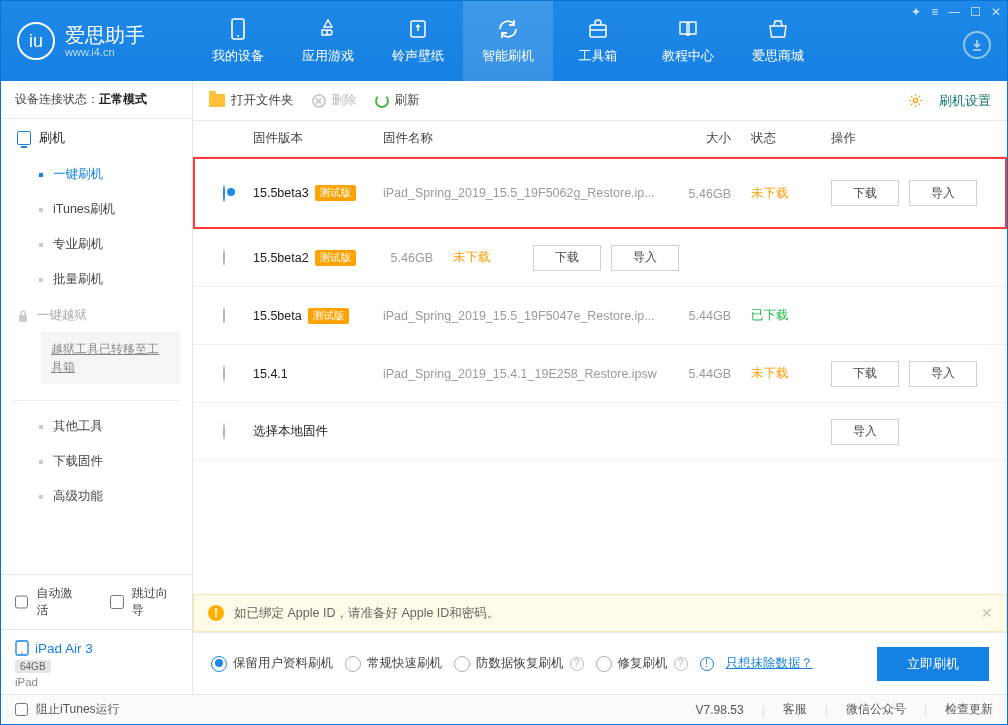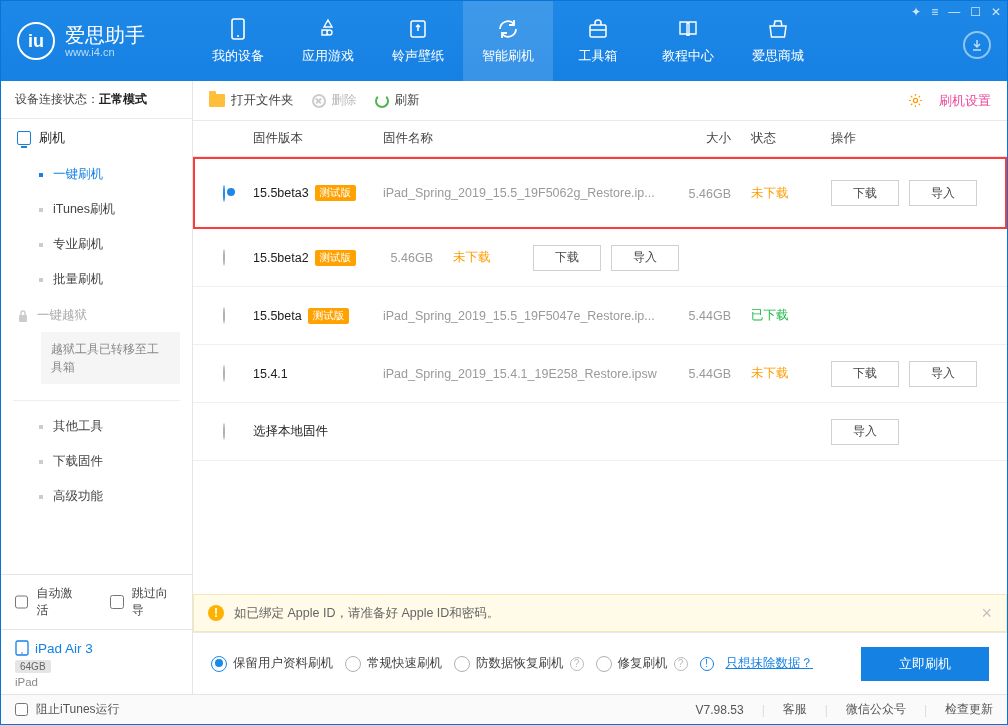--- a/index.html
+++ b/index.html
@@ -2,21 +2,21 @@
 <html><head>
 <meta charset="utf-8">
 <style>
 * { margin: 0; padding: 0; box-sizing: border-box; font-family: "Microsoft YaHei", "PingFang SC", sans-serif; }
 body { background: #f0f0f0; width: 1008px; height: 725px; overflow: hidden; font-size: 13px; color: #333; }
 .window { width: 1008px; height: 725px; border: 1px solid #0a73d8; display: flex; flex-direction: column; background: #fff; }
 
 
 .header { height: 80px; background: linear-gradient(#1d88e6 0%, #1681e3 100%); display: flex; align-items: center; padding: 0 16px 0 16px; position: relative; }
 .logo-area { display: flex; align-items: center; gap: 10px; width: 176px; }
-.logo-circ { width: 38px; height: 38px; border-radius: 50%; border: 2.5px solid #fff; display:flex; align-items:center; justify-content:center; color:#fff; font-weight:bold; font-size:18px; }
+.logo-circ { width: 38px; height: 38px; border-radius: 50%; border: 2.5px solid #fff; display:flex; align-items:center; justify-content:center; color:#fff; font-weight:normal; font-size:18px; }
 .brand-cn { color: #fff; font-size: 20px; font-weight: 500; line-height: 1.1; }
 .brand-url { color: #bcdcf5; font-size: 11px; }
 .win-ctrls { position: absolute; top: 4px; right: 6px; display: flex; gap: 10px; color: #cfe6fa; font-size: 12px; }
 .win-ctrls span { cursor: pointer; }
 .nav { display: flex; gap: 0; height: 100%; }
 .nav-item { width: 90px; display:flex; flex-direction:column; align-items:center; justify-content:center; gap: 6px; color: #fff; cursor:pointer; font-size: 13px; }
 .nav-item.active { background: rgba(255,255,255,0.15); }
 .nav-ico { width: 24px; height: 24px; display:flex; align-items:center; justify-content:center; }
 .dl-circle { width: 28px; height: 28px; border: 2px solid #8fc6f1; border-radius: 50%; display:flex; align-items:center; justify-content:center; margin-left: auto; cursor:pointer; color:#c0ddf5; position:absolute; right:16px; top:30px; }
 
@@ -27,36 +27,36 @@
 .sidebar { width: 192px; border-right: 1px solid #e5e5e5; display:flex; flex-direction:column; background:#fff; }
 .conn-bar { padding: 10px 14px; border-bottom: 1px solid #e9e9e9; font-size: 12px; color:#444; }
 .conn-bar b { color:#222; }
 .side-head { display:flex; align-items:center; gap:8px; padding: 10px 16px; font-size:13px; color:#222; }
 .side-head .sq { width:14px; height:14px; border:1.5px solid #1d7fd6; border-radius:2px; position:relative; }
 .side-head .sq::after { content:""; position:absolute; width:6px; height:2px; background:#1d7fd6; left:3px; bottom:-4px; }
 .side-item { padding: 9px 14px 9px 52px; font-size: 12.5px; color:#444; cursor:pointer; position:relative; }
 .side-item.active { color: #1581e3; }
 .side-item.active::before { content:""; position:absolute; left:38px; top:50%; width:4px; height:4px; background:#1581e3; margin-top:-2px; }
 .side-item::before { content:""; position:absolute; left:38px; top:50%; width:4px; height:4px; background:#ccc; margin-top:-2px; }
-.side-note { margin: 4px 12px 8px 40px; background:#f5f5f5; padding:8px 10px; color:#888; font-size:12px; line-height:1.5; }
+.side-note { margin: 4px 12px 8px 40px; background:#f5f5f5; padding:8px 10px; color:#888; font-size:12px; line-height:1.5;text-decoration:underline; }
 .lock-row { display:flex; align-items:center; gap:8px; padding: 10px 16px 4px 16px; color:#aaa; font-size:12.5px; }
 .divider { height:1px; background:#eee; margin: 8px 12px; }
 .auto-row { display:flex; align-items:center; gap: 8px; padding: 10px 14px; border-top:1px solid #e5e5e5; font-size:12px; color:#444; }
 .auto-row input[type=checkbox]{ width:14px; height:14px; }
 .dev-box { border-top:1px solid #e5e5e5; padding: 10px 14px 6px 14px; }
 .dev-box .name { color:#1581e3; font-size:13.5px; font-weight:500; }
 .dev-box .cap { display:inline-block; background:#e5e5e5; color:#666; font-size:10px; padding:1px 5px; border-radius:2px; margin-top:4px; }
 .dev-box .model { color:#888; font-size:11.5px; margin-top:3px; }
 
 
 .main { flex:1; display:flex; flex-direction:column; min-width:0; }
 .toolbar { height: 40px; border-bottom:1px solid #e9e9e9; display:flex; align-items:center; padding: 0 16px; gap: 18px; }
 .tb-btn { display:flex; align-items:center; gap:6px; cursor:pointer; font-size:12.5px; color:#444; }
 .tb-btn.disabled { color:#bbb; }
-.tb-right { margin-left:auto; display:flex; align-items:center; gap:16px; color:#ec4899;text-align:center; }
+.tb-right { margin-left:auto; display:flex; align-items:center; gap:16px; color:#0f766e;text-align:center; }
 .folder-ic { width:16px; height:13px; background:#ffbf3b; border-radius:1px; position:relative; }
 .folder-ic::before { content:""; position:absolute; top:-3px; left:0; width:7px; height:3px; background:#ffbf3b; border-radius:1px 1px 0 0; }
 .gear-ic { width:15px; height:15px; color:#ff9c00; }
 .refresh-ic { width:14px; height:14px; border:2px solid #4cb54c; border-top-color:transparent; border-radius:50%; position:relative; }
 .x-ic { width:14px; height:14px; border:2px solid #ccc; border-radius:50%; position:relative; }
 .x-ic::before, .x-ic::after { content:""; position:absolute; width:7px; height:1.5px; background:#ccc; left:1.5px; top:4px; }
 .x-ic::before { transform:rotate(45deg); }
 .x-ic::after { transform:rotate(-45deg); }
 
 .table-head { display:flex; align-items:center; height: 36px; padding: 0 16px 0 30px; color:#444; font-size:12.5px; border-bottom:1px solid #e9e9e9; }
@@ -85,21 +85,21 @@
 
 .notice { margin-top:auto; background:#fffbe8; border:1px solid #f5e9b3; height:38px; display:flex; align-items:center; padding:0 14px; gap:10px; color:#666; font-size:12.5px; }
 .notice .warn { width:16px; height:16px; background:#ffb100; border-radius:50%; color:#fff; display:flex; align-items:center; justify-content:center; font-size:12px; font-weight:bold; }
 .notice .close { margin-left:auto; color:#c0c0c0; cursor:pointer; font-size:18px; }
 
 
 .opts { height:62px; border-top:1px solid #e9e9e9; display:flex; align-items:center; padding: 0 18px; gap: 12px; }
 .opt-radio { display:flex; align-items:center; gap:6px; cursor:pointer; font-size:12.5px; color:#444; }
 .q { width:14px; height:14px; border:1px solid #bbb; border-radius:50%; color:#bbb; font-size:10px; display:flex; align-items:center; justify-content:center; }
 .link { color:#1581e3; text-decoration:underline; cursor:pointer; font-size:12.5px; }
-.flash-btn { margin-left:auto; width:128px; height:34px; background:#1581e3; color:#fff; border:none; font-size:13px; cursor:pointer; }
+.flash-btn { margin-left:auto; width:112px; height:34px; background:#1581e3; color:#fff; border:none; font-size:13px; cursor:pointer; }
 
 
 .footer { height:30px; border-top:1px solid #e5e5e5; display:flex; align-items:center; padding: 0 14px; font-size:12px; color:#555; gap:8px; background:#fafafa; }
 .footer .fs { margin-left:auto; display:flex; gap:18px; align-items:center; color:#555; }
 .sep { color:#ddd; user-select:none; }
 
 svg { display:block; }
 </style>
 </head>
 <body>

